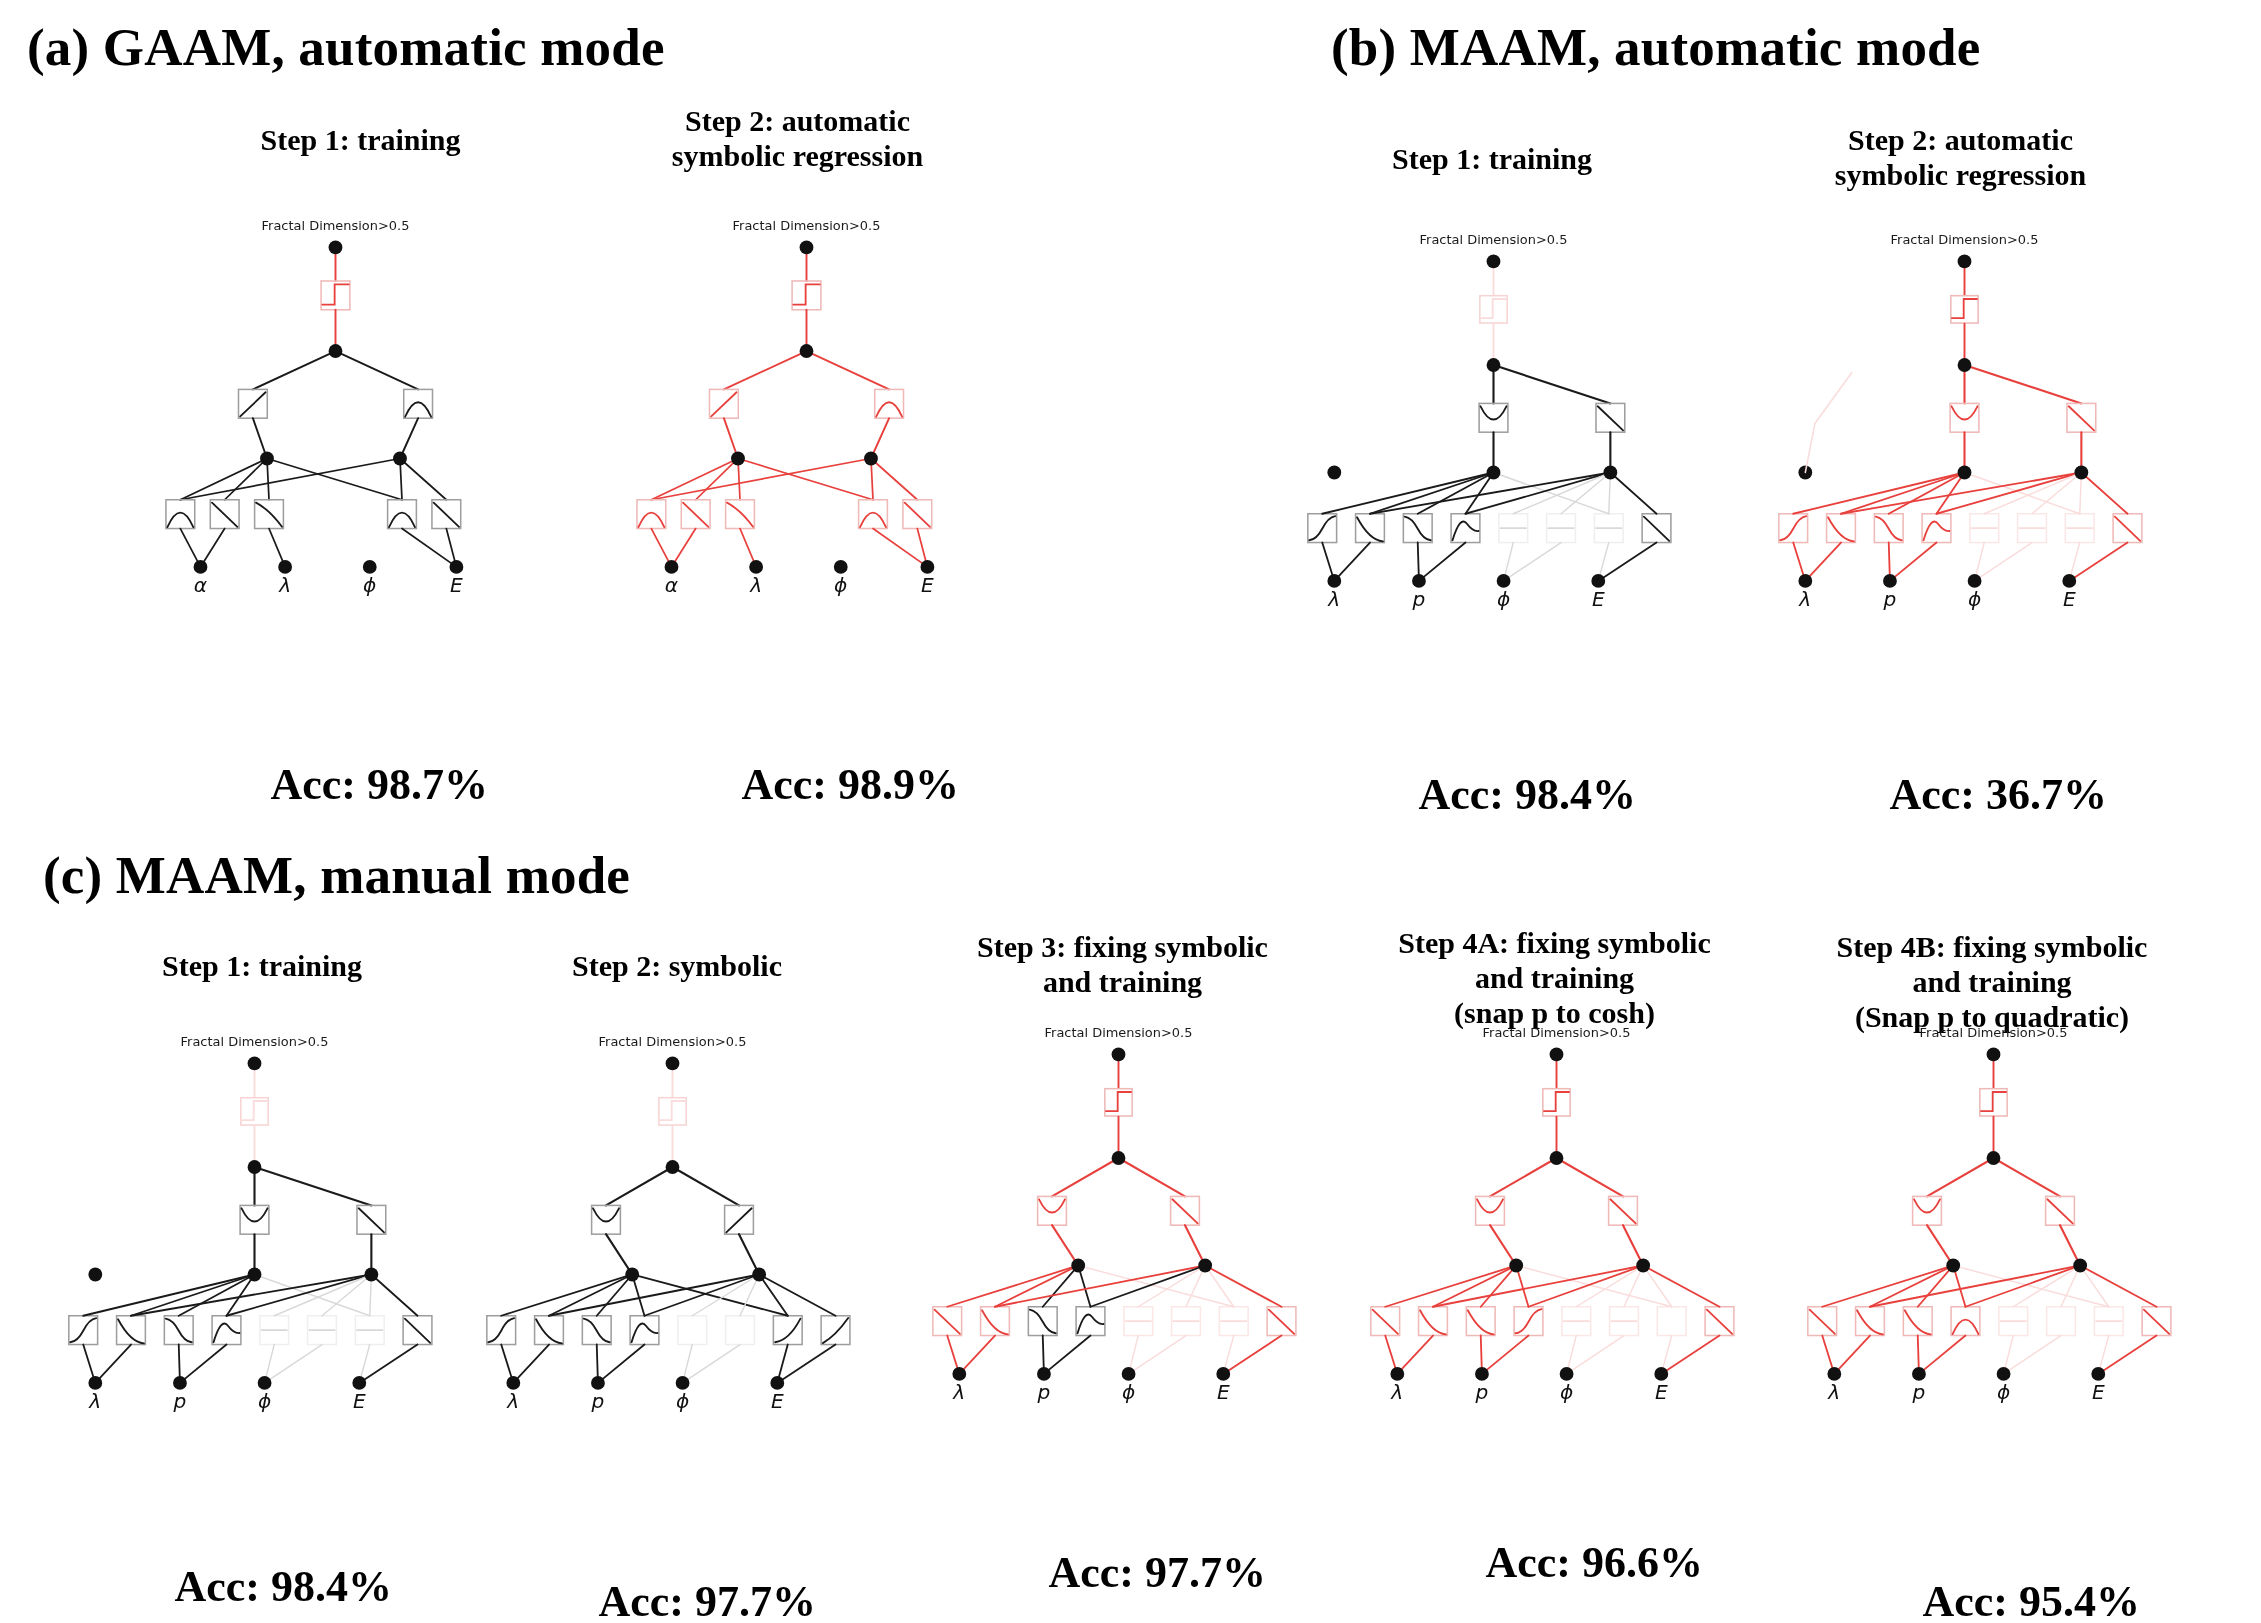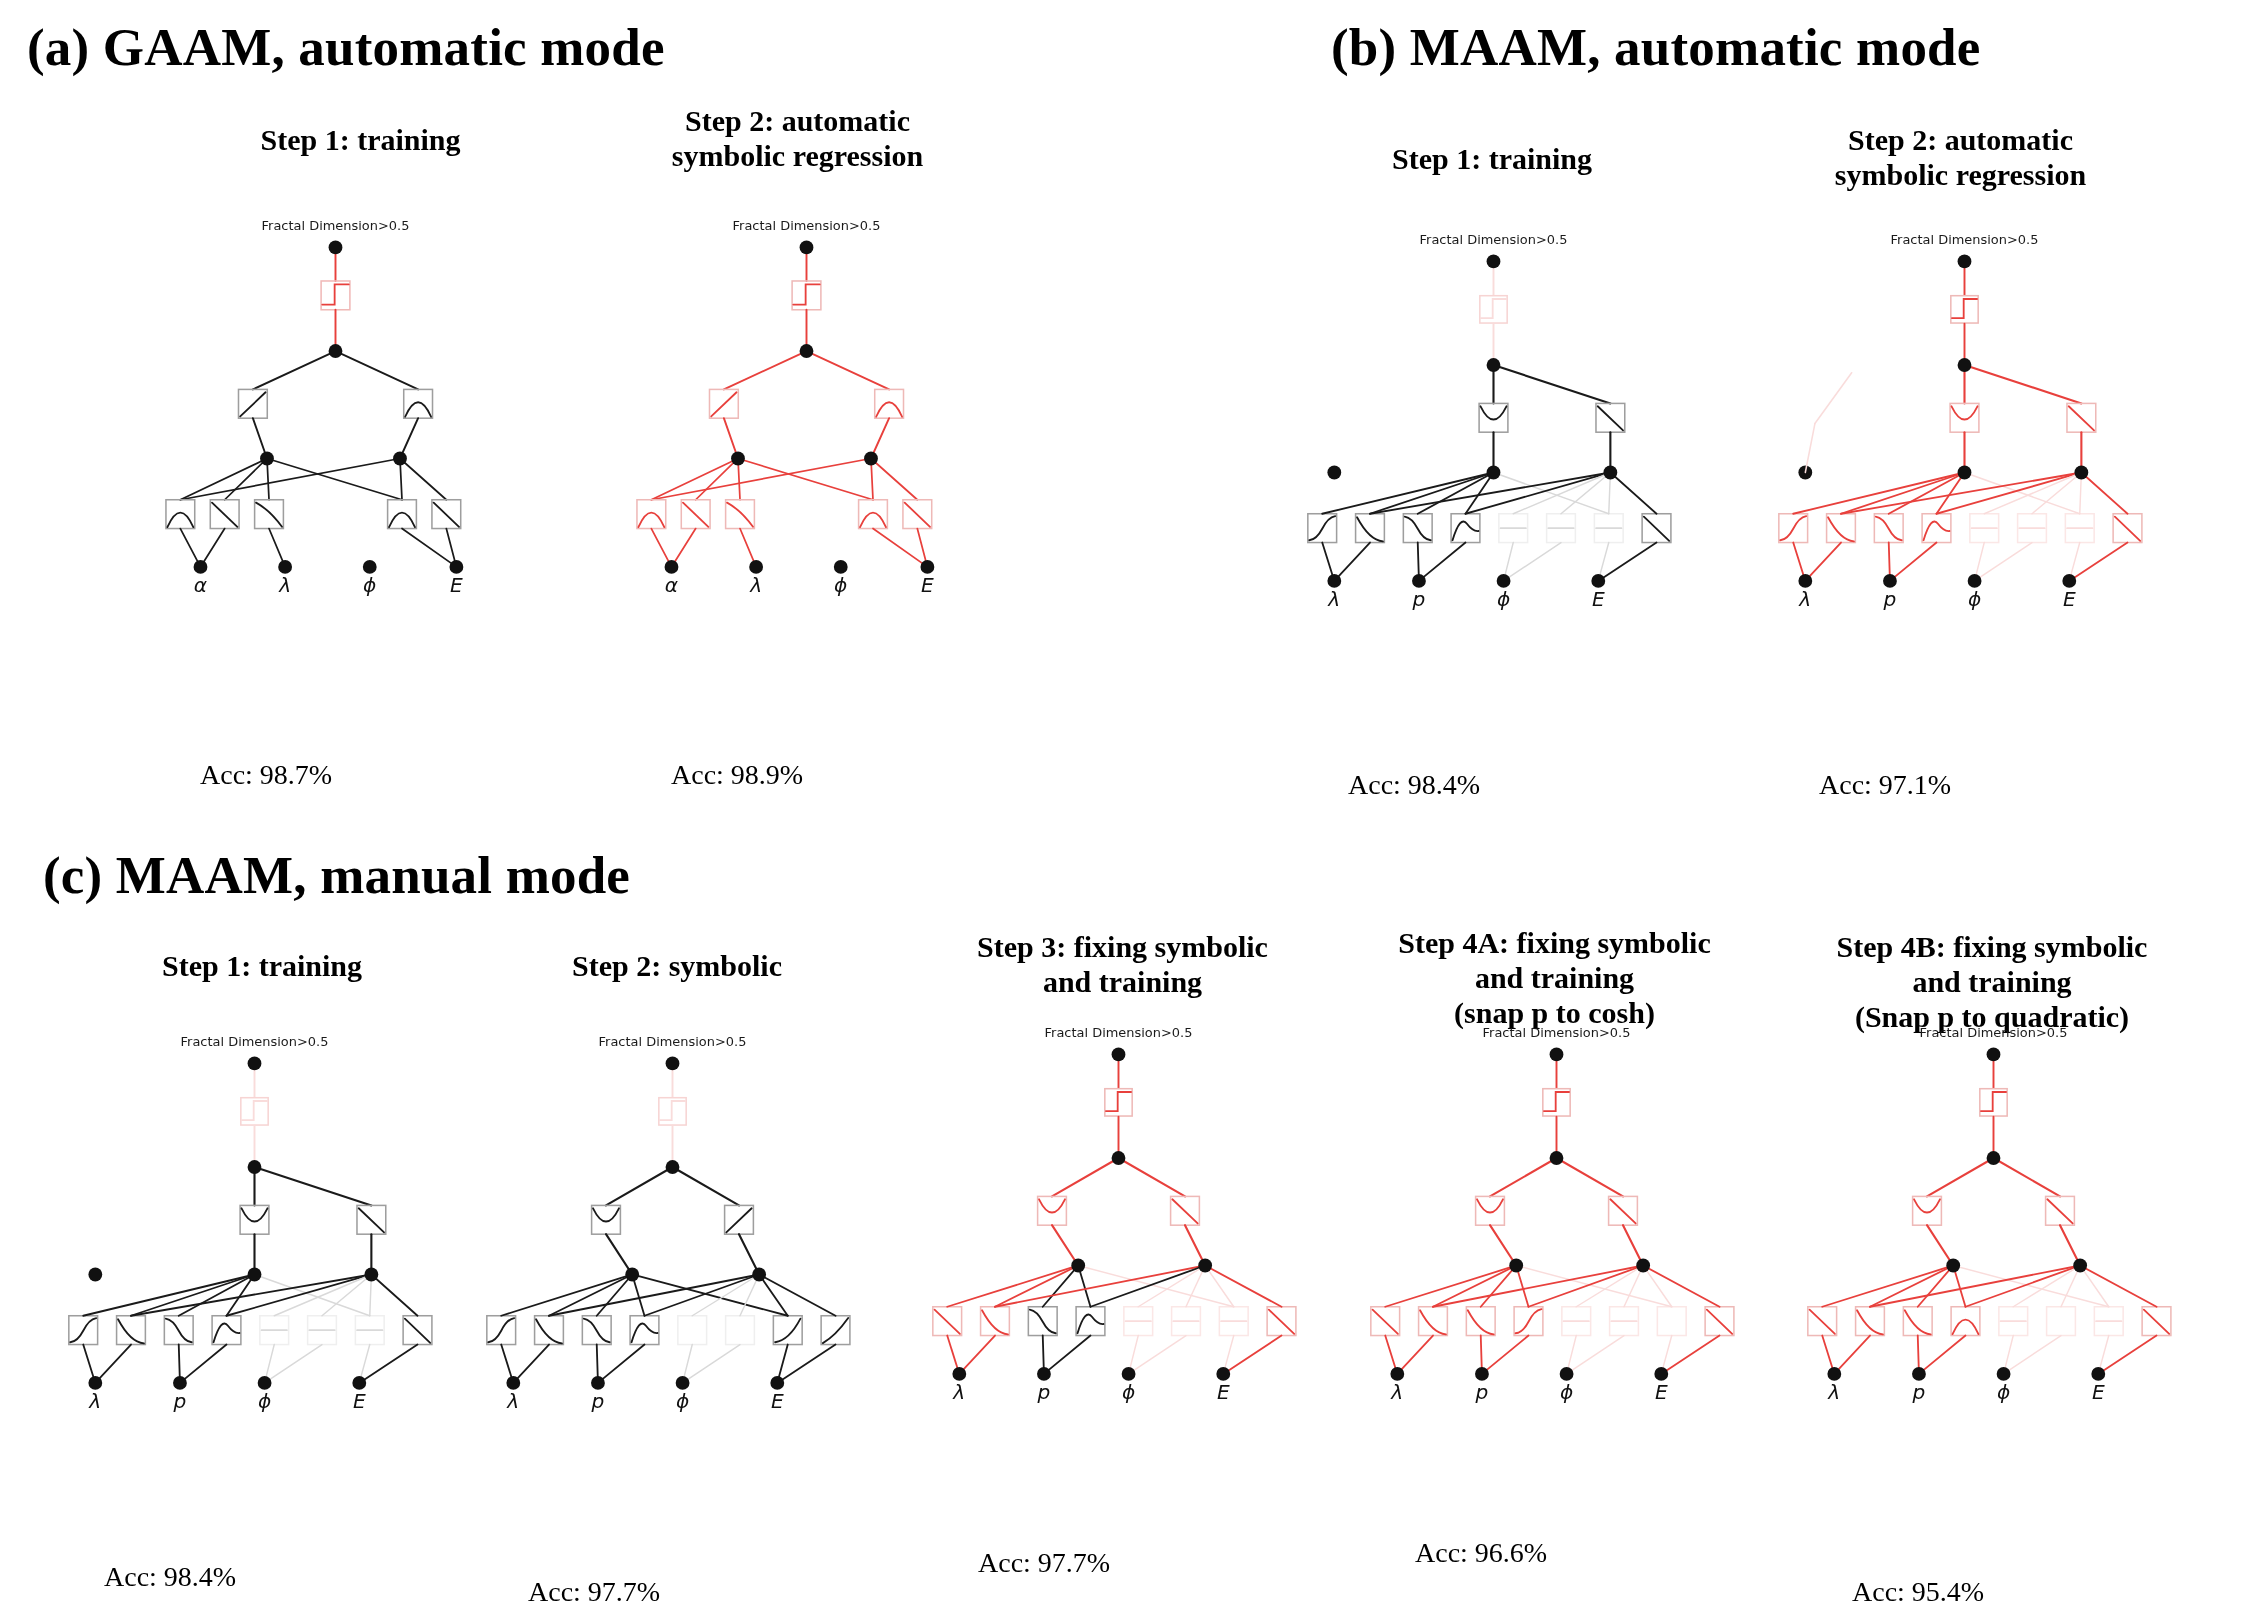--- a/index.html
+++ b/index.html
@@ -22,23 +22,23 @@
     font-family:"Liberation Serif", serif;
     font-weight:bold;
     font-size:30px;
     line-height:1.16;
     text-align:center;
     white-space:pre-line;
   }
   .acc-label{
     position:absolute;
     font-family:"Liberation Serif", serif;
-    font-weight:normal;
-    font-size:28px;
-    text-align:left;
+    font-weight:bold;
+    font-size:44px;
+    text-align:right;
     white-space:nowrap;
   }
   .tree{position:absolute;}
   .tree svg{display:block;overflow:visible;}
   .out-label{
     font-family:"DejaVu Sans", sans-serif;
     font-size:13.5px;
     fill:#1a1a1a;
   }
   .in-label{
@@ -68,21 +68,21 @@
 <div class="step-title" style="left:1343px;top:926px;width:423px">Step 4A: fixing symbolic
 and training
 (snap p to cosh)</div>
 <div class="step-title" style="left:1771px;top:930px;width:442px">Step 4B: fixing symbolic
 and training
 (Snap p to quadratic)</div>
 
 <div class="acc-label" style="left:200px;top:759px;width:288px">Acc: 98.7%</div>
 <div class="acc-label" style="left:671px;top:759px;width:288px">Acc: 98.9%</div>
 <div class="acc-label" style="left:1348px;top:769px;width:288px">Acc: 98.4%</div>
-<div class="acc-label" style="left:1819px;top:769px;width:288px">Acc: 97.1%</div>
+<div class="acc-label" style="left:1819px;top:769px;width:288px">Acc: 36.7%</div>
 <div class="acc-label" style="left:104px;top:1561px;width:288px">Acc: 98.4%</div>
 <div class="acc-label" style="left:528px;top:1576px;width:288px">Acc: 97.7%</div>
 <div class="acc-label" style="left:978px;top:1547px;width:288px">Acc: 97.7%</div>
 <div class="acc-label" style="left:1415px;top:1537px;width:288px">Acc: 96.6%</div>
 <div class="acc-label" style="left:1852px;top:1576px;width:288px">Acc: 95.4%</div>
 
 <div class="tree" id="tree-a1" style="left:134px;top:207px">
     <svg width="403" height="384" viewBox="0 0 420 400">
       <text x="210" y="24" text-anchor="middle" class="out-label">Fractal Dimension&gt;0.5</text>
       <line x1="210" y1="42" x2="210" y2="77" stroke="#e8403c" stroke-width="2" stroke-linecap="round"></line>

